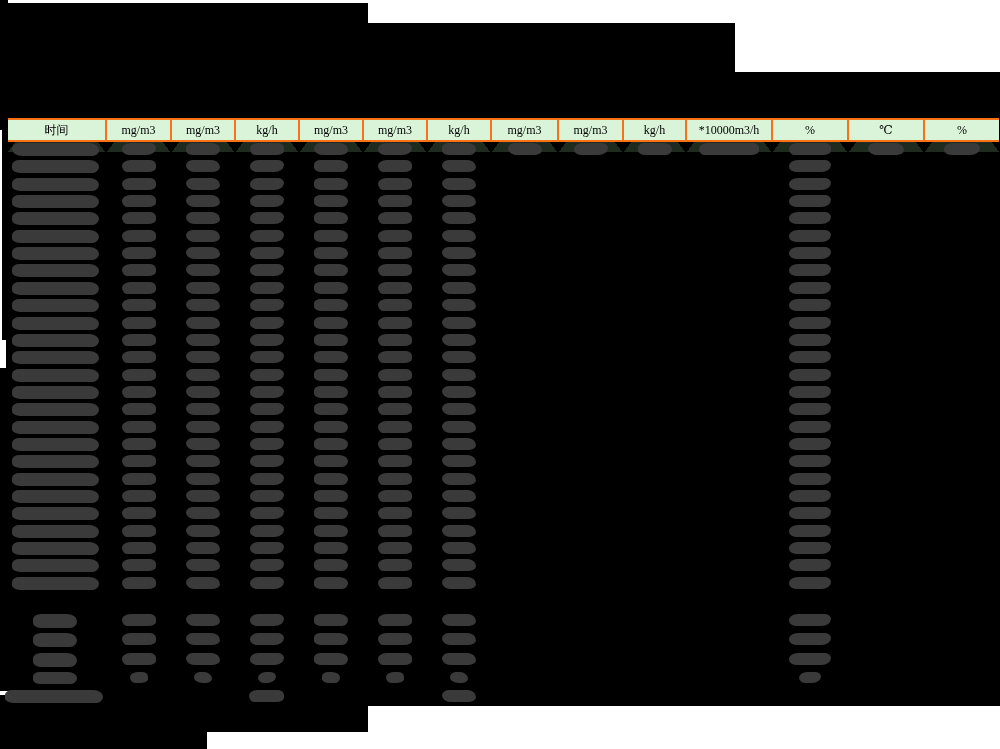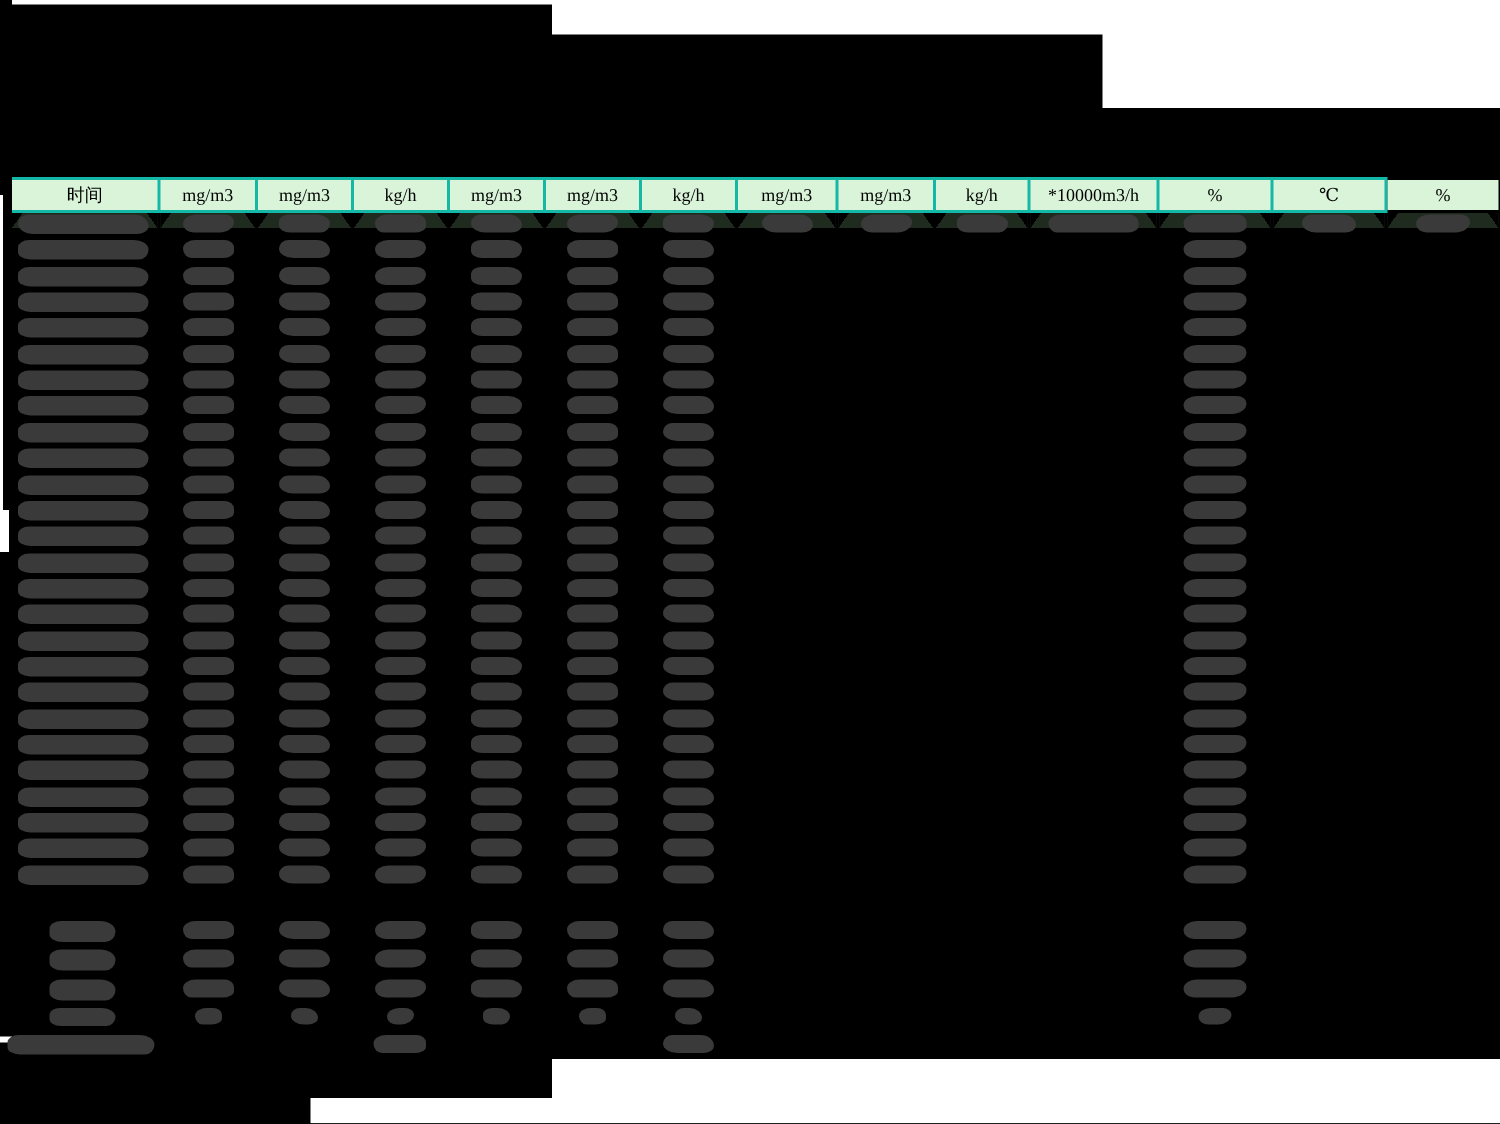--- a/index.html
+++ b/index.html
@@ -6,21 +6,21 @@
   #stage{
     position:relative;
     width:1000px;height:749px;
     background:#000;
     overflow:hidden;
     font-family:"Liberation Serif","DejaVu Serif",serif;
   }
   .abs{position:absolute;}
   .white{background:#ffffff;}
   
-  #header-row{position:absolute;left:8px;top:118px;width:917px;height:24px;background:#14b8a6;text-decoration:underline;}
+  #header-row{position:absolute;left:8px;top:118px;width:991px;height:24px;background:#f97316;text-decoration:underline;}
   .hcell{
     position:absolute;top:2px;height:20px;
     background:#d9f4d9;
     color:#000;
     font-size:12px;line-height:20px;text-align:center;
     white-space:nowrap;overflow:hidden;
   }
   
   #under-strip{position:absolute;left:8px;top:142px;width:991px;height:10px;background:#000;}
   .scell{

